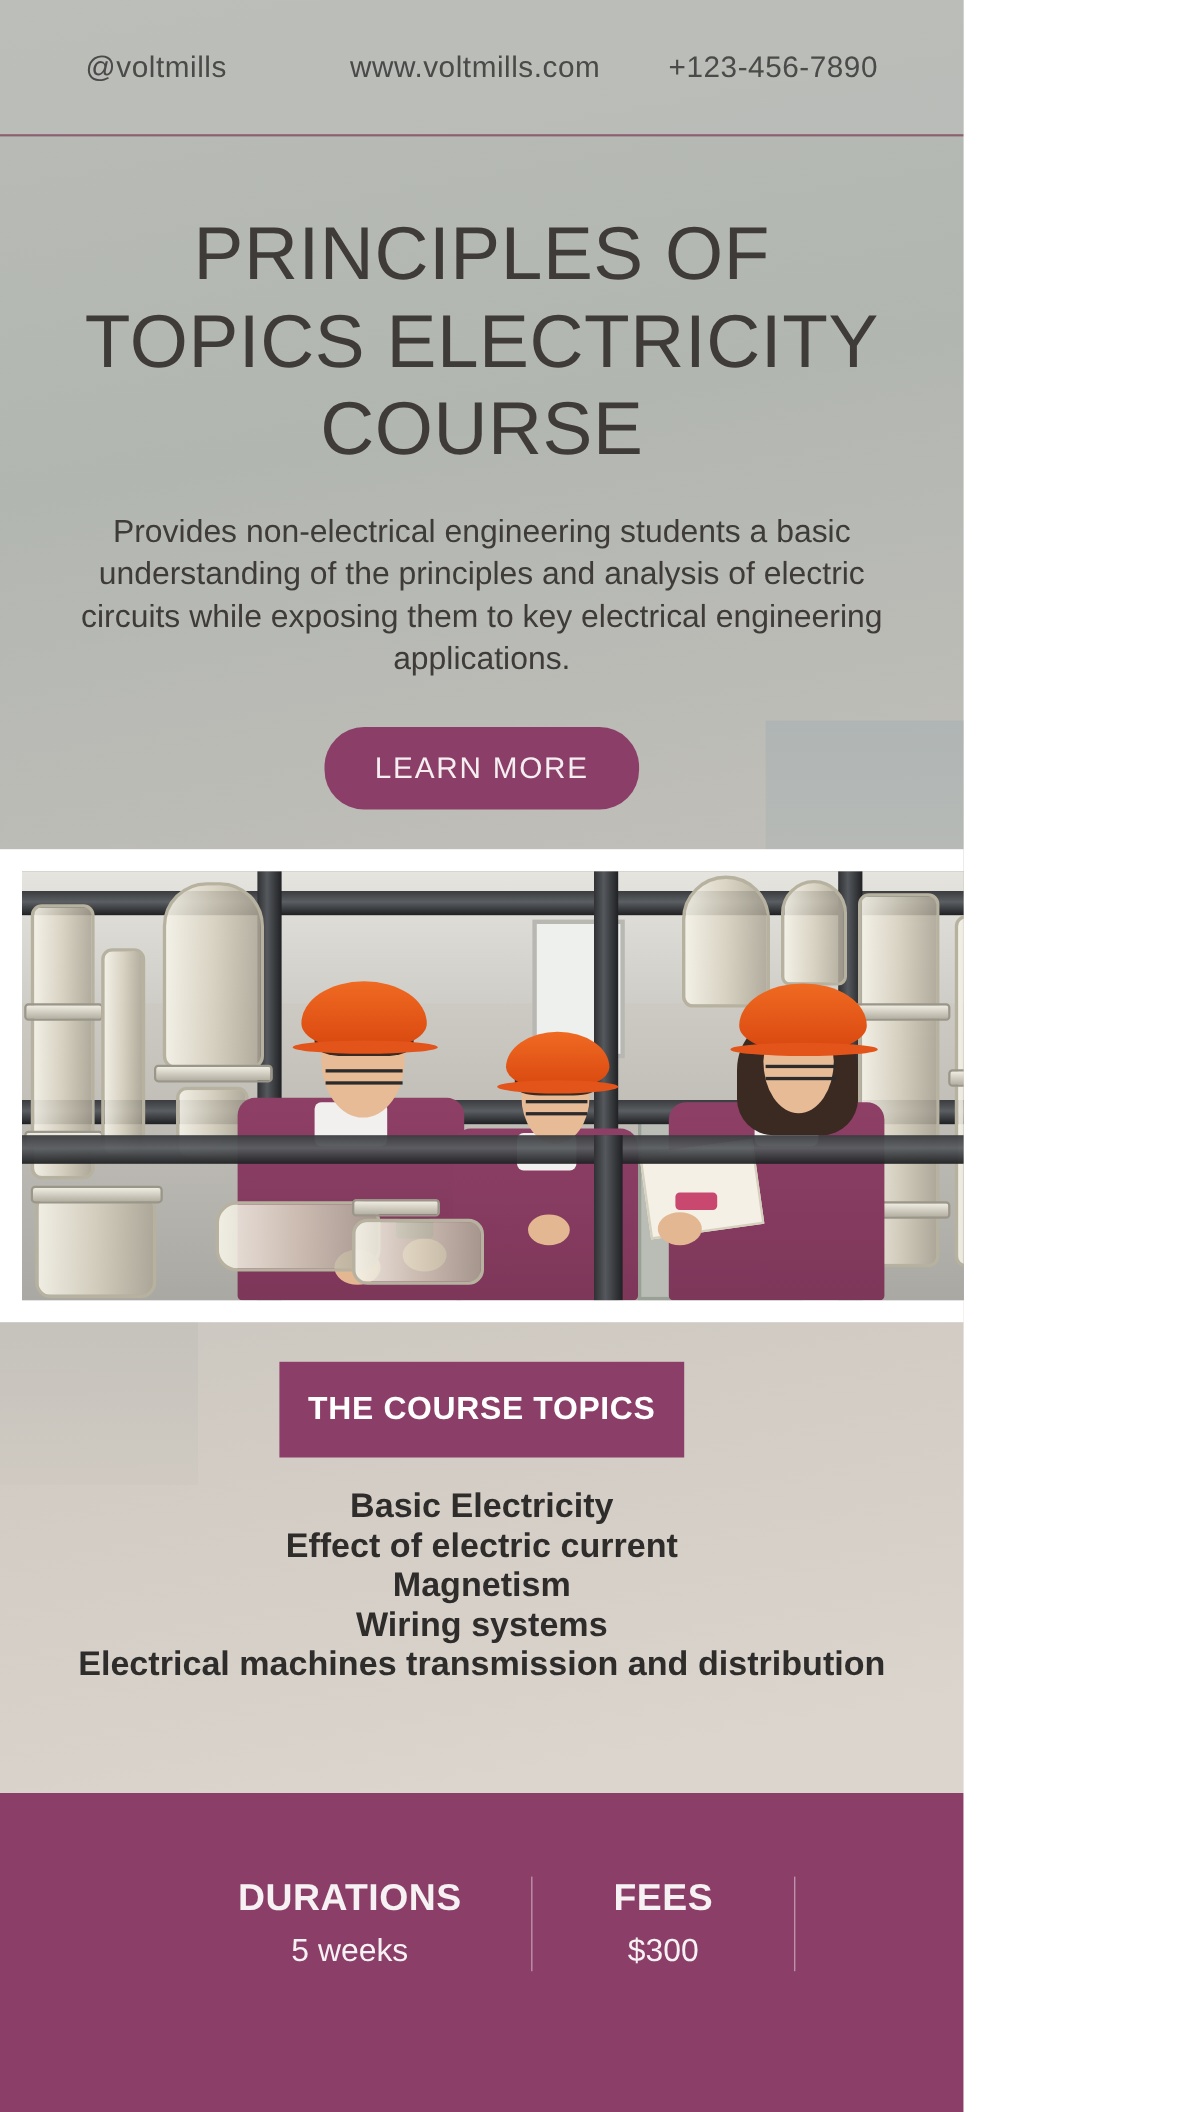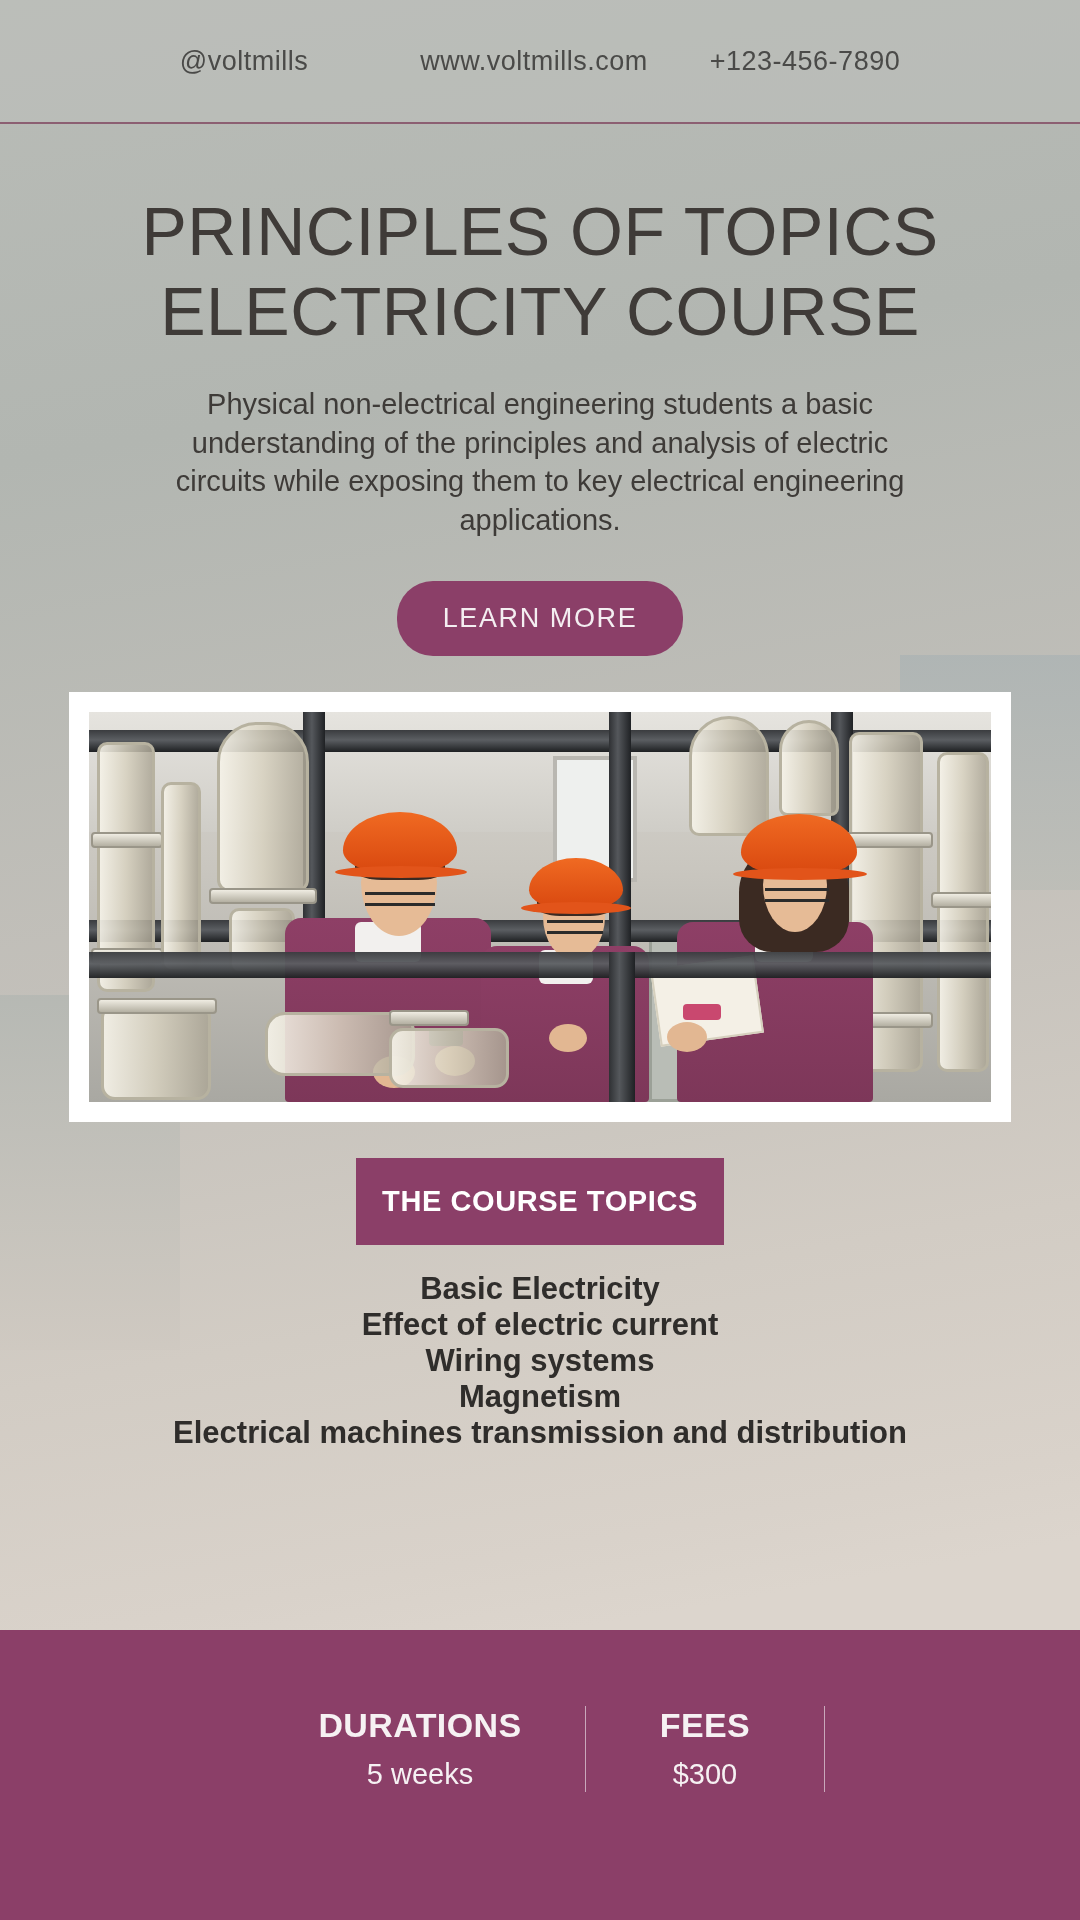--- a/index.html
+++ b/index.html
@@ -6,21 +6,21 @@
 
   html, body {
     width: 1080px;
     height: 1920px;
     overflow: hidden;
     font-family: "Liberation Sans", sans-serif;
   }
 
   .poster {
     position: relative;
-    width: 1080px;
+    width: 876px;
     height: 1920px;
     background: linear-gradient(170deg, #b9bcb7 0%, #b2b6b1 22%, #c3c0ba 48%, #d2ccc4 66%, #d9d2ca 78%, #dcd5cd 82%);
     overflow: hidden;
   }
 
   
   .deco-right {
     position: absolute;
     right: 0;
     top: 655px;
@@ -269,21 +269,21 @@
   <div class="deco-right"></div>
   <div class="deco-left"></div>
 
   <div class="topbar">
     <span class="topbar-item handle">@voltmills</span>
     <span class="topbar-item site">www.voltmills.com</span>
     <span class="topbar-item phone">+123-456-7890</span>
   </div>
 
   <h1 class="headline">PRINCIPLES OF TOPICS ELECTRICITY COURSE</h1>
-  <p class="subtitle">Physical non-electrical engineering students a basic understanding of the principles and analysis of electric circuits while exposing them to key electrical engineering applications.</p>
+  <p class="subtitle">Provides non-electrical engineering students a basic understanding of the principles and analysis of electric circuits while exposing them to key electrical engineering applications.</p>
 
   <div class="cta-wrap">
     <button class="cta">LEARN MORE</button>
   </div>
 
   <div class="photo-frame">
     <div class="photo" aria-label="Three students in orange hard hats and purple uniforms inspecting lab piping equipment">
       <div class="scene">
         <div class="bg-room"></div>
         <div class="ceiling"></div>
@@ -363,22 +363,22 @@
     </div>
   </div>
 
   <div class="topics-label-wrap">
     <div class="topics-label">THE COURSE TOPICS</div>
   </div>
 
   <div class="topics-list">
     <div class="topic">Basic Electricity</div>
     <div class="topic">Effect of electric current</div>
+    <div class="topic">Magnetism</div>
     <div class="topic">Wiring systems</div>
-    <div class="topic">Magnetism</div>
     <div class="topic">Electrical machines transmission and distribution</div>
   </div>
 
   <div class="footer">
     <div class="f-col durations">
       <div class="f-title">DURATIONS</div>
       <div class="f-value">5 weeks</div>
     </div>
     <div class="f-col fees">
       <div class="f-title">FEES</div>

